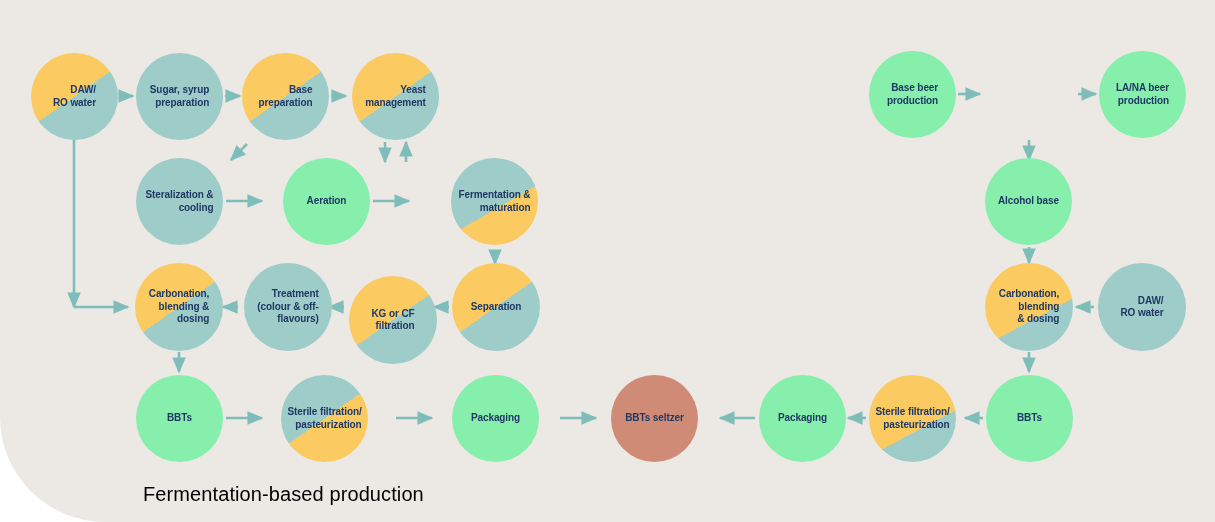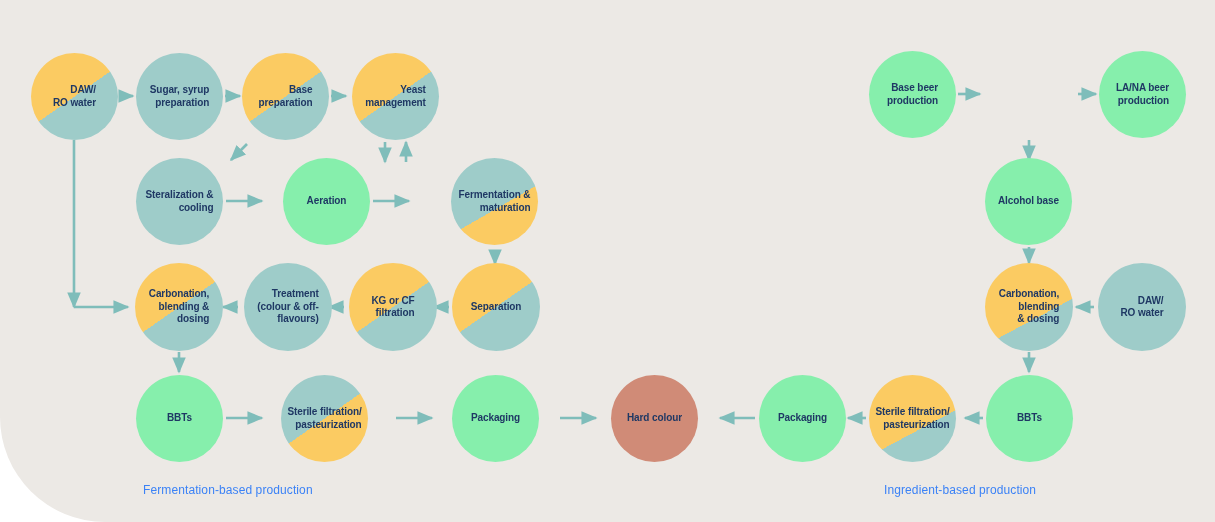--- a/index.html
+++ b/index.html
@@ -58,22 +58,22 @@
   .f-teal-ylw-58{
     background:linear-gradient(150deg,#9ECCC9 0%,#9ECCC9 56%,#FBCB62 56%,#FBCB62 100%);
   }
 
   
   .arrow{position:absolute;}
 
   
   .caption{
     position:absolute;
-    color:#3b82f6;
-    font-size:12px;
+    color:#000000;
+    font-size:20px;
     font-weight:400;
     white-space:nowrap;
     letter-spacing:0.1px;
   }
 </style>
 </head>
 <body>
 
 <div id="stage">
 
@@ -163,41 +163,41 @@
   <div class="node f-ylw-teal" style="left:135px;top:263px;width:88px;height:88px;">
     <span class="lbl" style="white-space:pre-line;">Carbonation,
 blending &amp;
 dosing</span>
   </div>
   <div class="node f-teal" style="left:244px;top:263px;width:88px;height:88px;">
     <span class="lbl" style="white-space:pre-line;">Treatment
 (colour &amp; off-
 flavours)</span>
   </div>
-  <div class="node f-ylw-teal" style="left:349px;top:263px;width:88px;height:88px;">
+  <div class="node f-ylw-teal" style="left:349px;top:276px;width:88px;height:88px;">
     <span class="lbl" style="white-space:pre-line;">KG or CF
 filtration</span>
   </div>
   <div class="node f-ylw-teal" style="left:452px;top:263px;width:88px;height:88px;">
     <span class="lbl" style="white-space:pre-line;">Separation</span>
   </div>
 
   <div class="node f-yellow" style="left:136px;top:375px;width:87px;height:87px;">
     <span class="lbl" style="white-space:pre-line;">BBTs</span>
   </div>
   <div class="node f-teal-ylw" style="left:281px;top:375px;width:87px;height:87px;">
     <span class="lbl" style="white-space:pre-line;">Sterile filtration/
 pasteurization</span>
   </div>
   <div class="node f-yellow" style="left:452px;top:375px;width:87px;height:87px;">
     <span class="lbl" style="white-space:pre-line;">Packaging</span>
   </div>
 
   <div class="node f-rust" style="left:611px;top:375px;width:87px;height:87px;">
-    <span class="lbl" style="white-space:pre-line;">Hard colour</span>
+    <span class="lbl" style="white-space:pre-line;">BBTs seltzer</span>
   </div>
 
   <div class="node f-yellow" style="left:869px;top:51px;width:87px;height:87px;">
     <span class="lbl" style="white-space:pre-line;">Base beer
 production</span>
   </div>
   <div class="node f-yellow" style="left:1099px;top:51px;width:87px;height:87px;">
     <span class="lbl" style="white-space:pre-line;">LA/NA beer
 production</span>
   </div>
@@ -221,15 +221,14 @@
   </div>
   <div class="node f-ylw-teal-62" style="left:869px;top:375px;width:87px;height:87px;">
     <span class="lbl" style="white-space:pre-line;">Sterile filtration/
 pasteurization</span>
   </div>
   <div class="node f-yellow" style="left:759px;top:375px;width:87px;height:87px;">
     <span class="lbl" style="white-space:pre-line;">Packaging</span>
   </div>
 
   <div class="caption" style="left:143px;top:483px;">Fermentation-based production</div>
-  <div class="caption" style="left:884px;top:483px;">Ingredient-based production</div>
 
 </div>
 
 </body></html>

